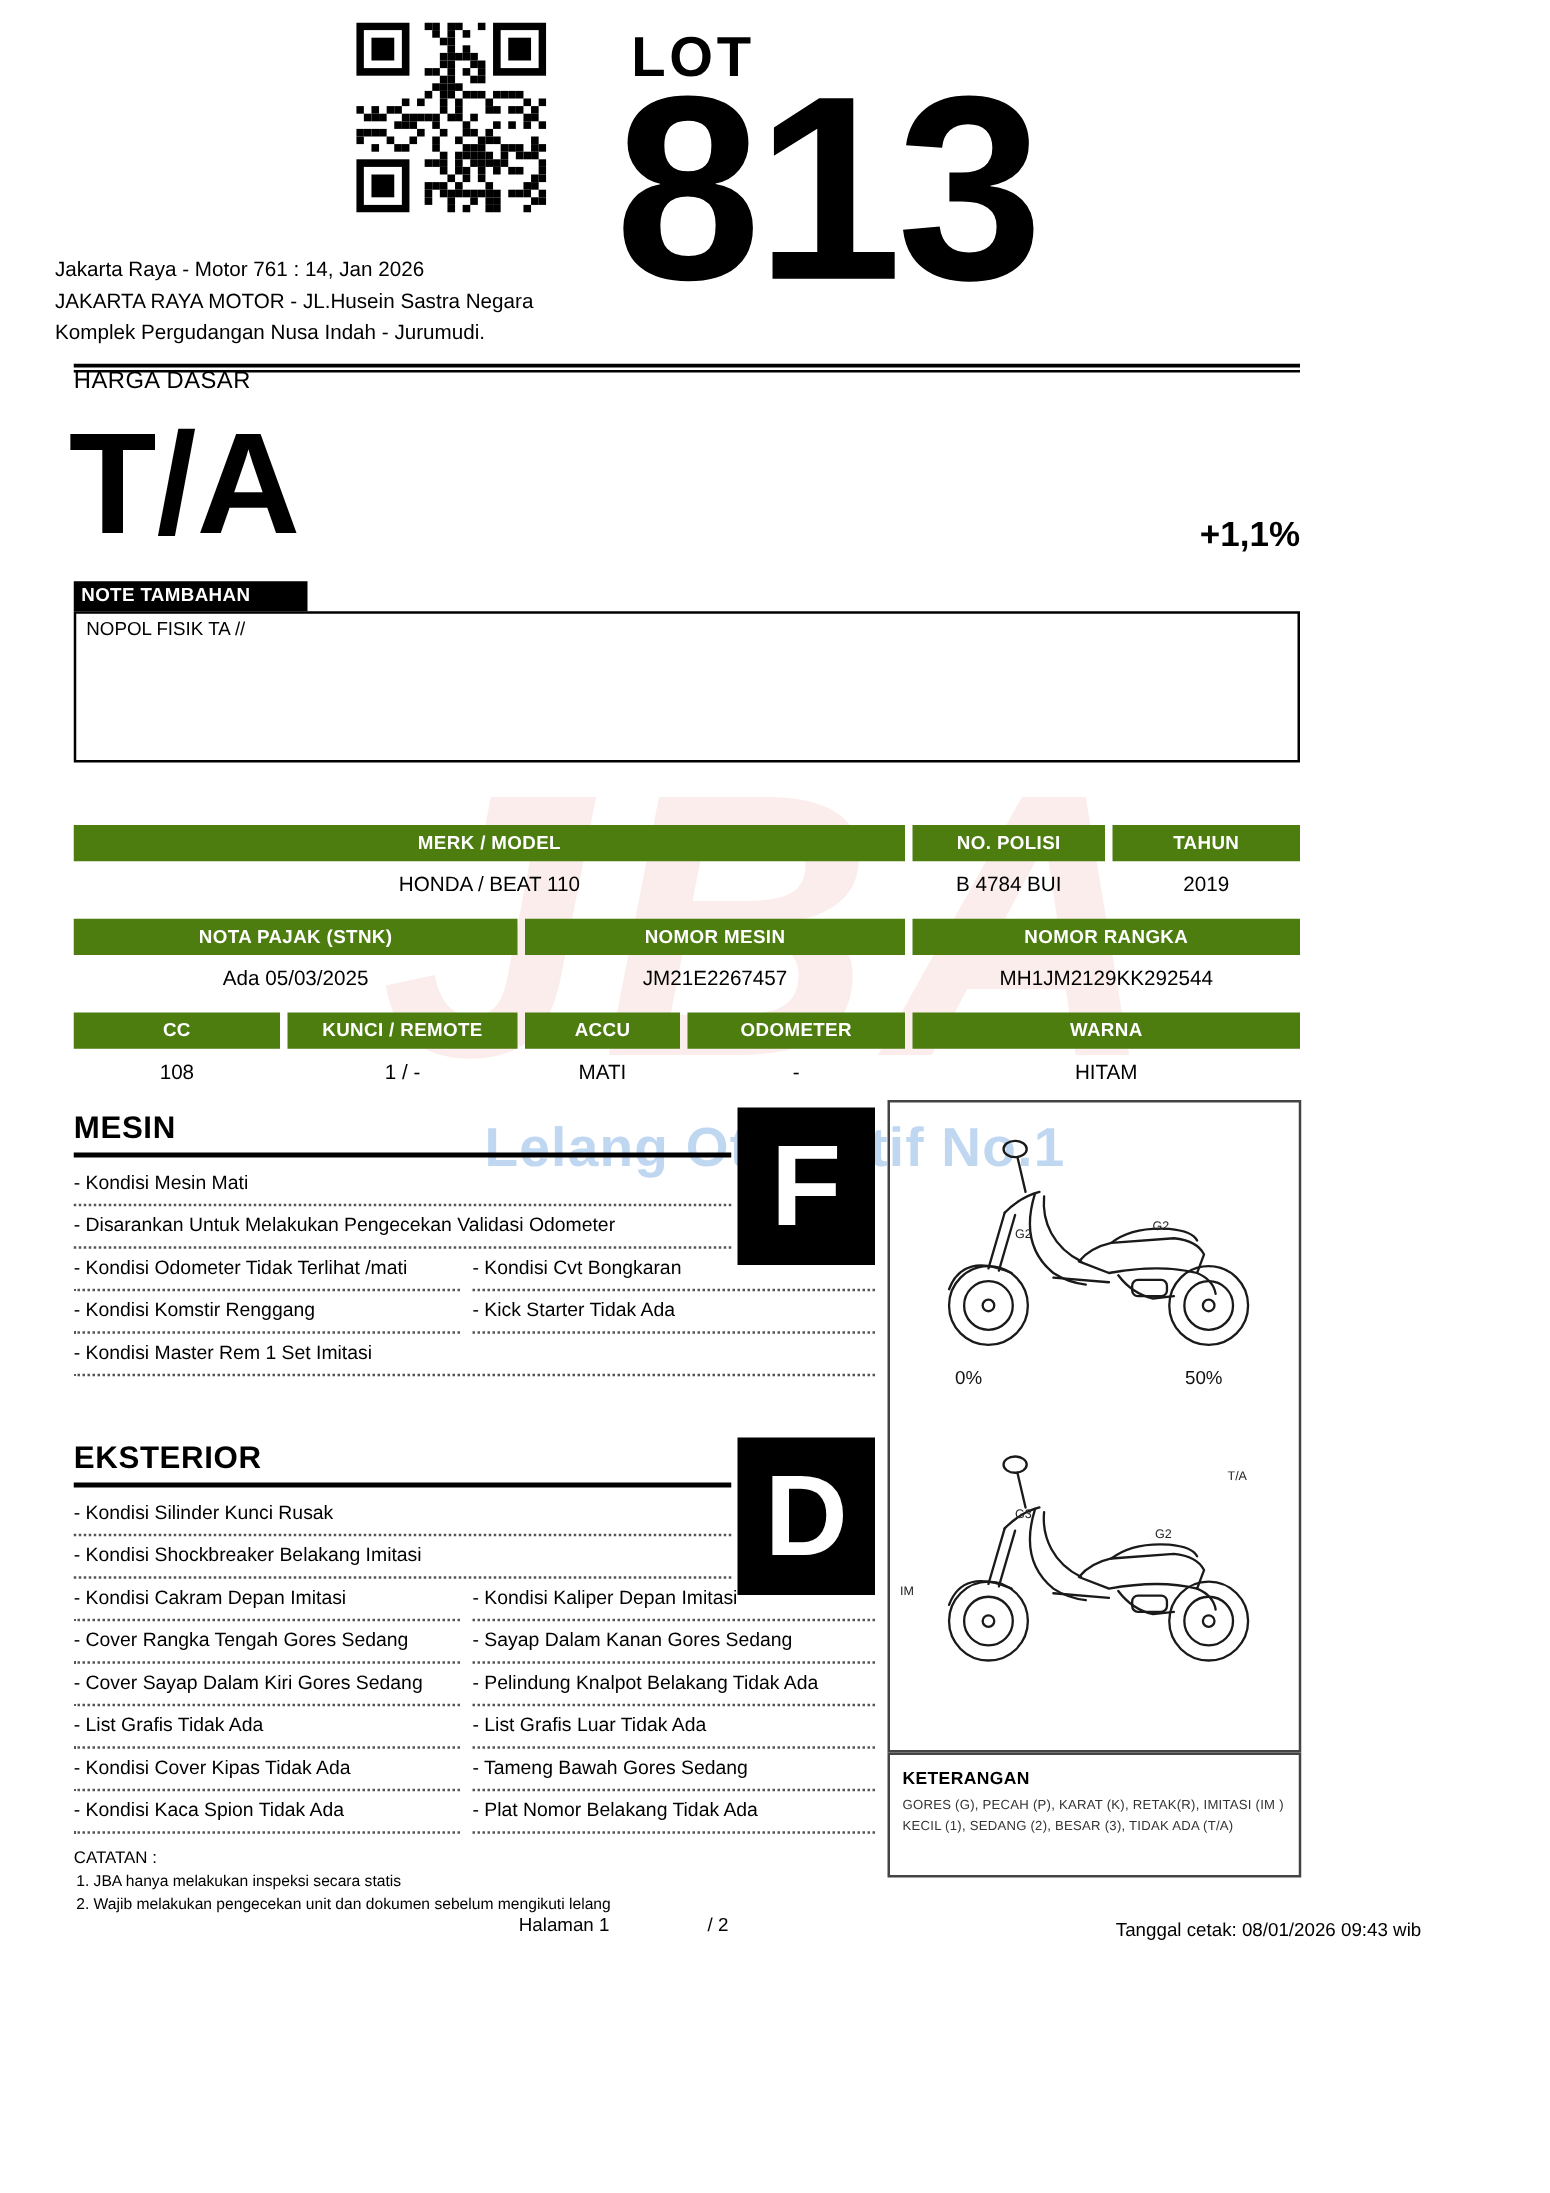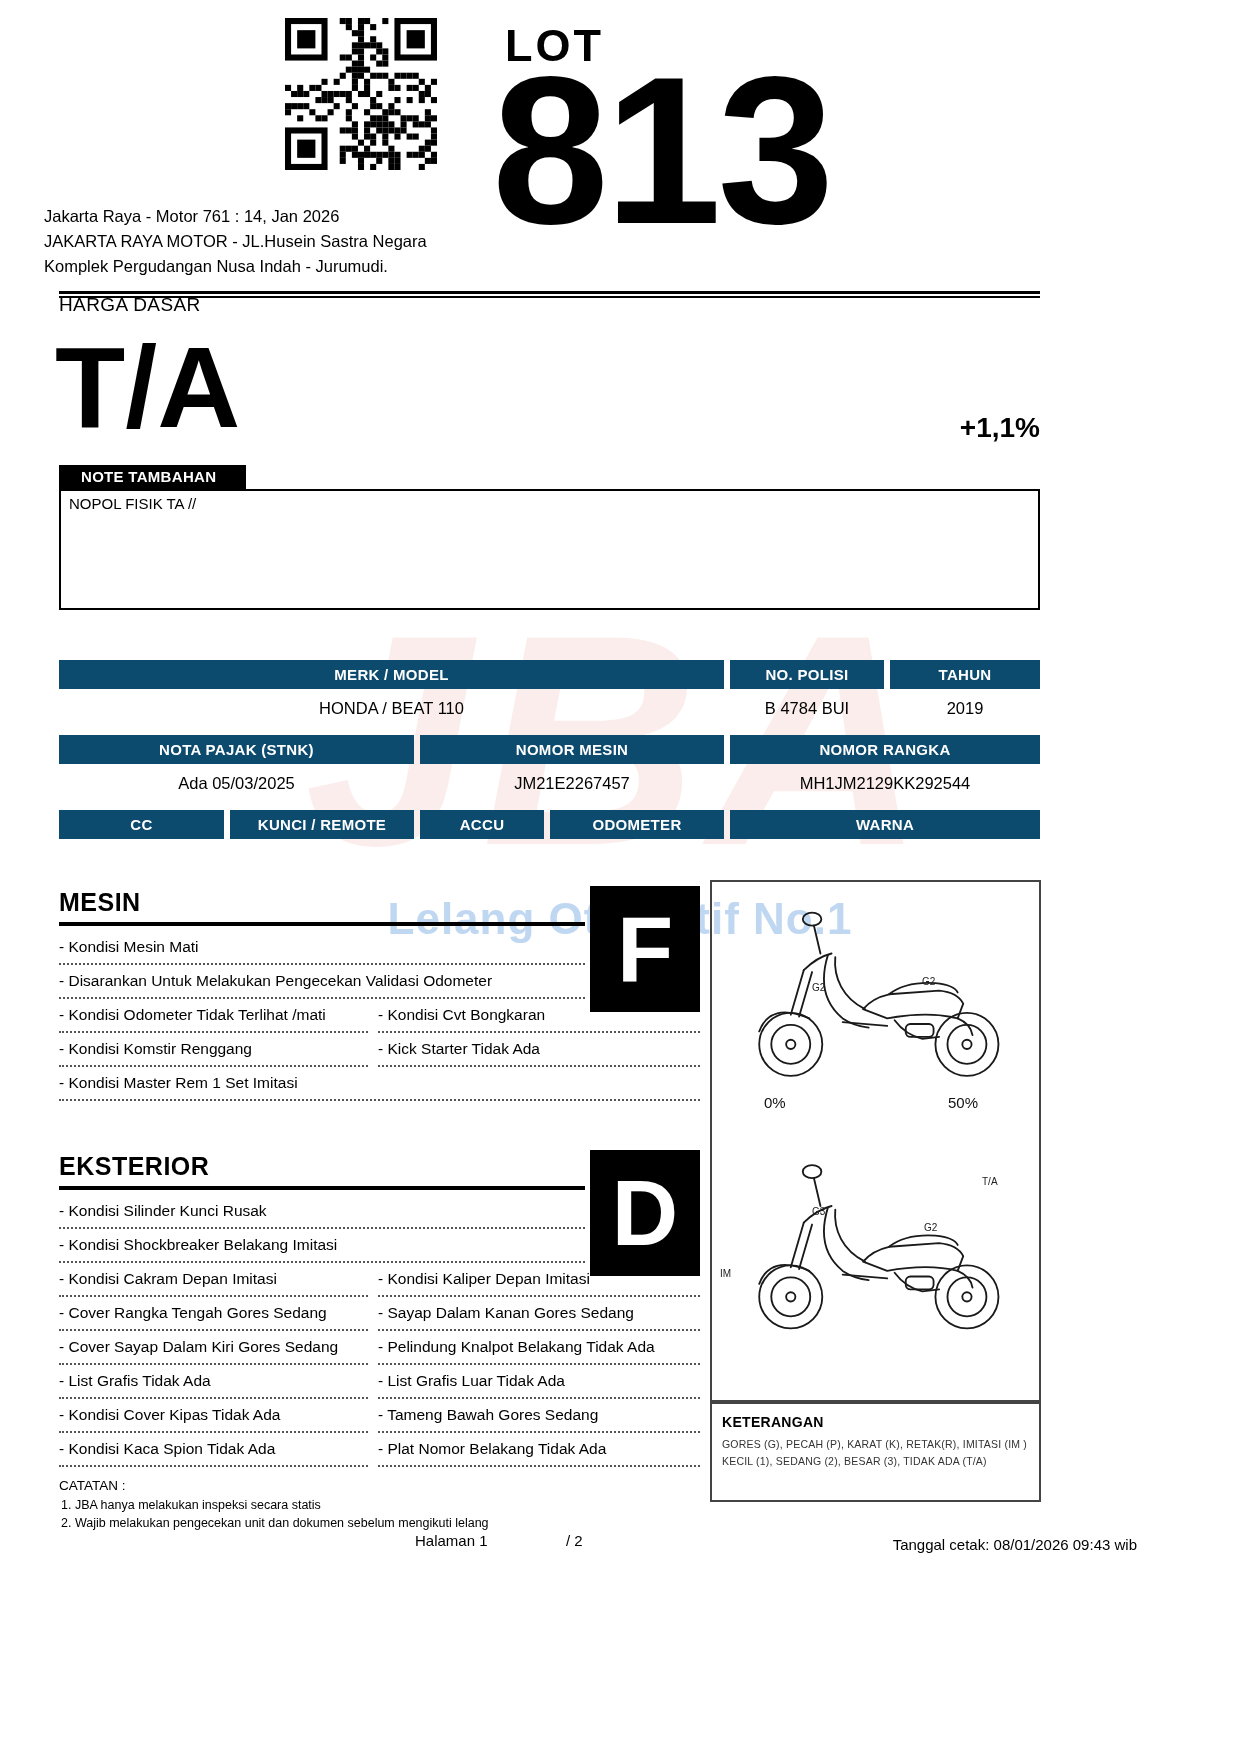--- a/index.html
+++ b/index.html
@@ -21,28 +21,28 @@
   .address { left:44px; top:204px; font-size:16.5px; line-height:1.52; }
   .rule { left:59px; top:291px; width:981px; height:7px; border-top:3px solid #000; border-bottom:2px solid #000; }
 
   
   .harga-label { left:59px; top:294px; font-size:19px; letter-spacing:.4px; }
   .harga-value { left:55px; top:330px; font-size:115px; font-weight:bold; line-height:1; }
   .harga-change { right:200px; top:412px; font-size:28px; font-weight:bold; }
 
   
   .note-header { left:59px; top:465px; width:187px; height:24px; background:#000; color:#fff;
-    font-size:15px; font-weight:bold; padding:3px 22px; letter-spacing:.3px; }
+    font-size:15px; font-weight:bold; padding:3px 6px; letter-spacing:.3px; }
   .note-box { left:59px; top:489px; width:981px; height:121px; border:2px solid #000; padding:4px 8px; font-size:15px; }
 
   
   .spec { left:59px; top:660px; width:981px; }
   .band { display:grid; column-gap:6px; }
   .vals { display:grid; column-gap:6px; margin-bottom:7px; }
-  .th { background:#0c4a6e; color:#fff; font-weight:bold; font-size:15px; height:29px;
+  .th { background:#4d7c0f; color:#fff; font-weight:bold; font-size:15px; height:29px;
     display:flex; align-items:center; justify-content:center; letter-spacing:.3px; }
   .td { height:39px; display:flex; align-items:center; justify-content:center; font-size:16.5px; }
 
   
   .section { width:641px; }
   .sec-title { font-size:25px; font-weight:bold; letter-spacing:.5px; }
   .sec-bar { width:526px; height:4px; background:#000; margin:5px 0 12px; }
   .item { font-size:15.5px; border-bottom:2px dotted #555; padding-bottom:7px; margin-bottom:7px; }
   .item.narrow { width:526px; }
   .item.full { width:641px; }
@@ -338,20 +338,27 @@
       <div class="td">JM21E2267457</div>
       <div class="td">MH1JM2129KK292544</div>
     </div>
     <div class="band" style="grid-template-columns:165px 184px 124px 174px 310px">
       <div class="th">CC</div>
       <div class="th">KUNCI / REMOTE</div>
       <div class="th">ACCU</div>
       <div class="th">ODOMETER</div>
       <div class="th">WARNA</div>
     </div>
+    <div class="vals" style="grid-template-columns:165px 184px 124px 174px 310px">
+      <div class="td">108</div>
+      <div class="td">1 / -</div>
+      <div class="td">MATI</div>
+      <div class="td">-</div>
+      <div class="td">HITAM</div>
+    </div>
   </div>
 
   <div class="abs section" style="left:59px;top:888px">
     <div class="sec-title">MESIN</div>
     <div class="sec-bar"></div>
     <div class="item narrow">- Kondisi Mesin Mati</div>
     <div class="item narrow">- Disarankan Untuk Melakukan Pengecekan Validasi Odometer</div>
     <div class="item-row">
       <div class="cell l">- Kondisi Odometer Tidak Terlihat /mati</div>
       <div class="cell r">- Kondisi Cvt Bongkaran</div>

